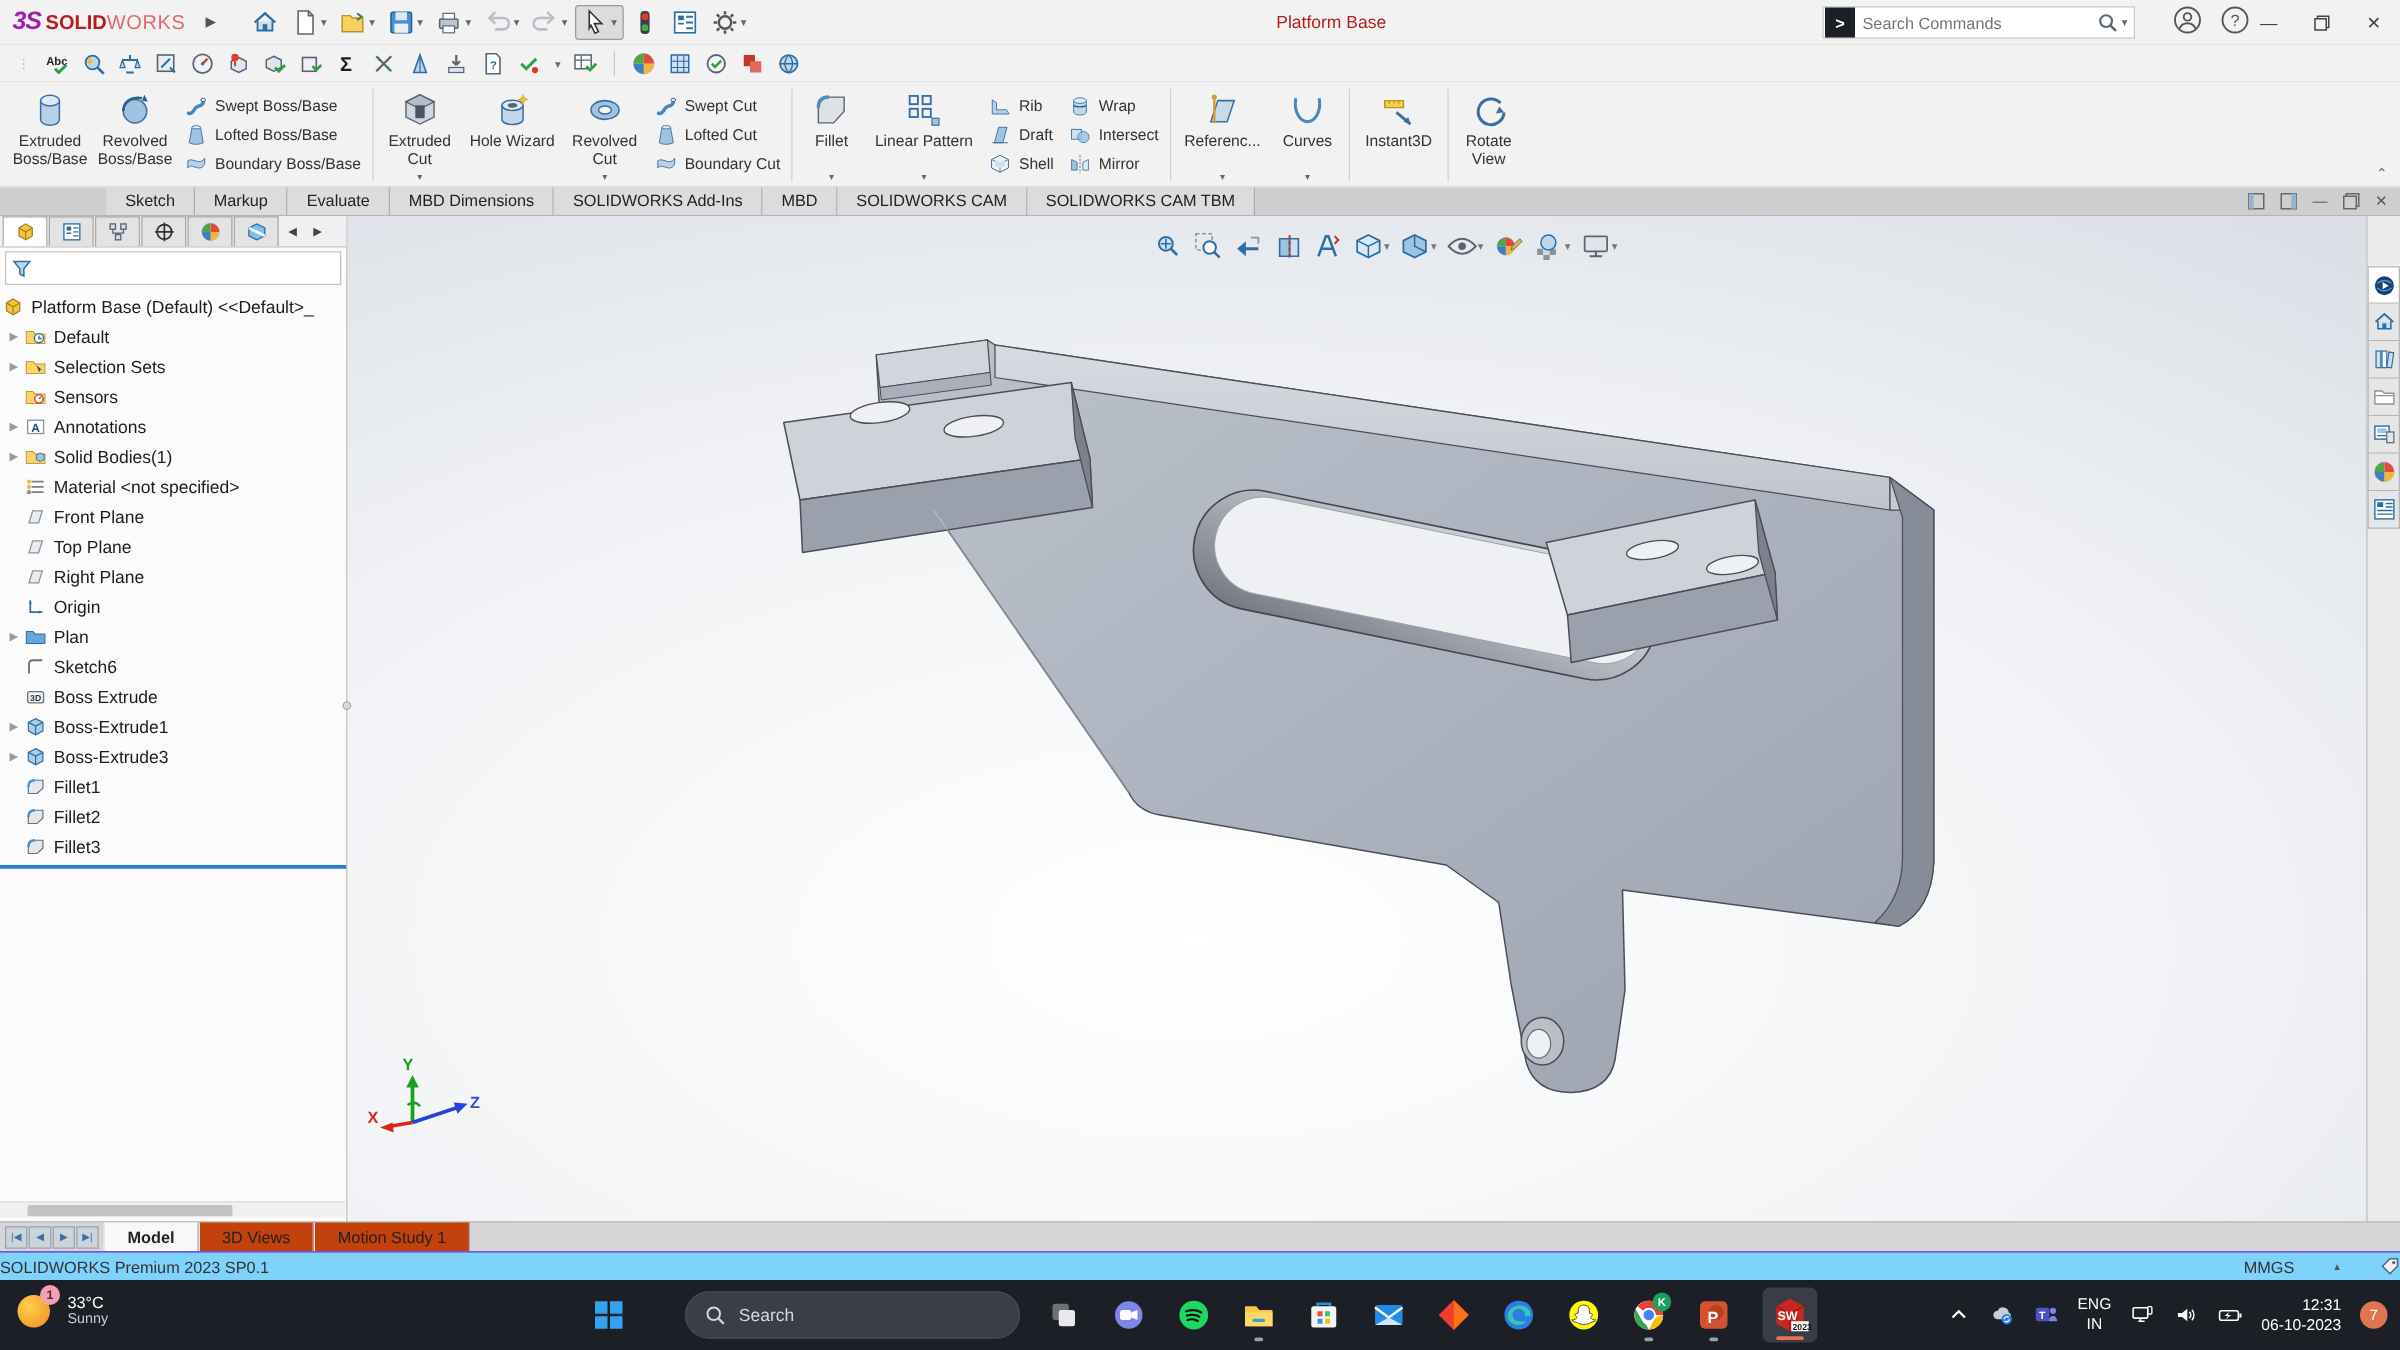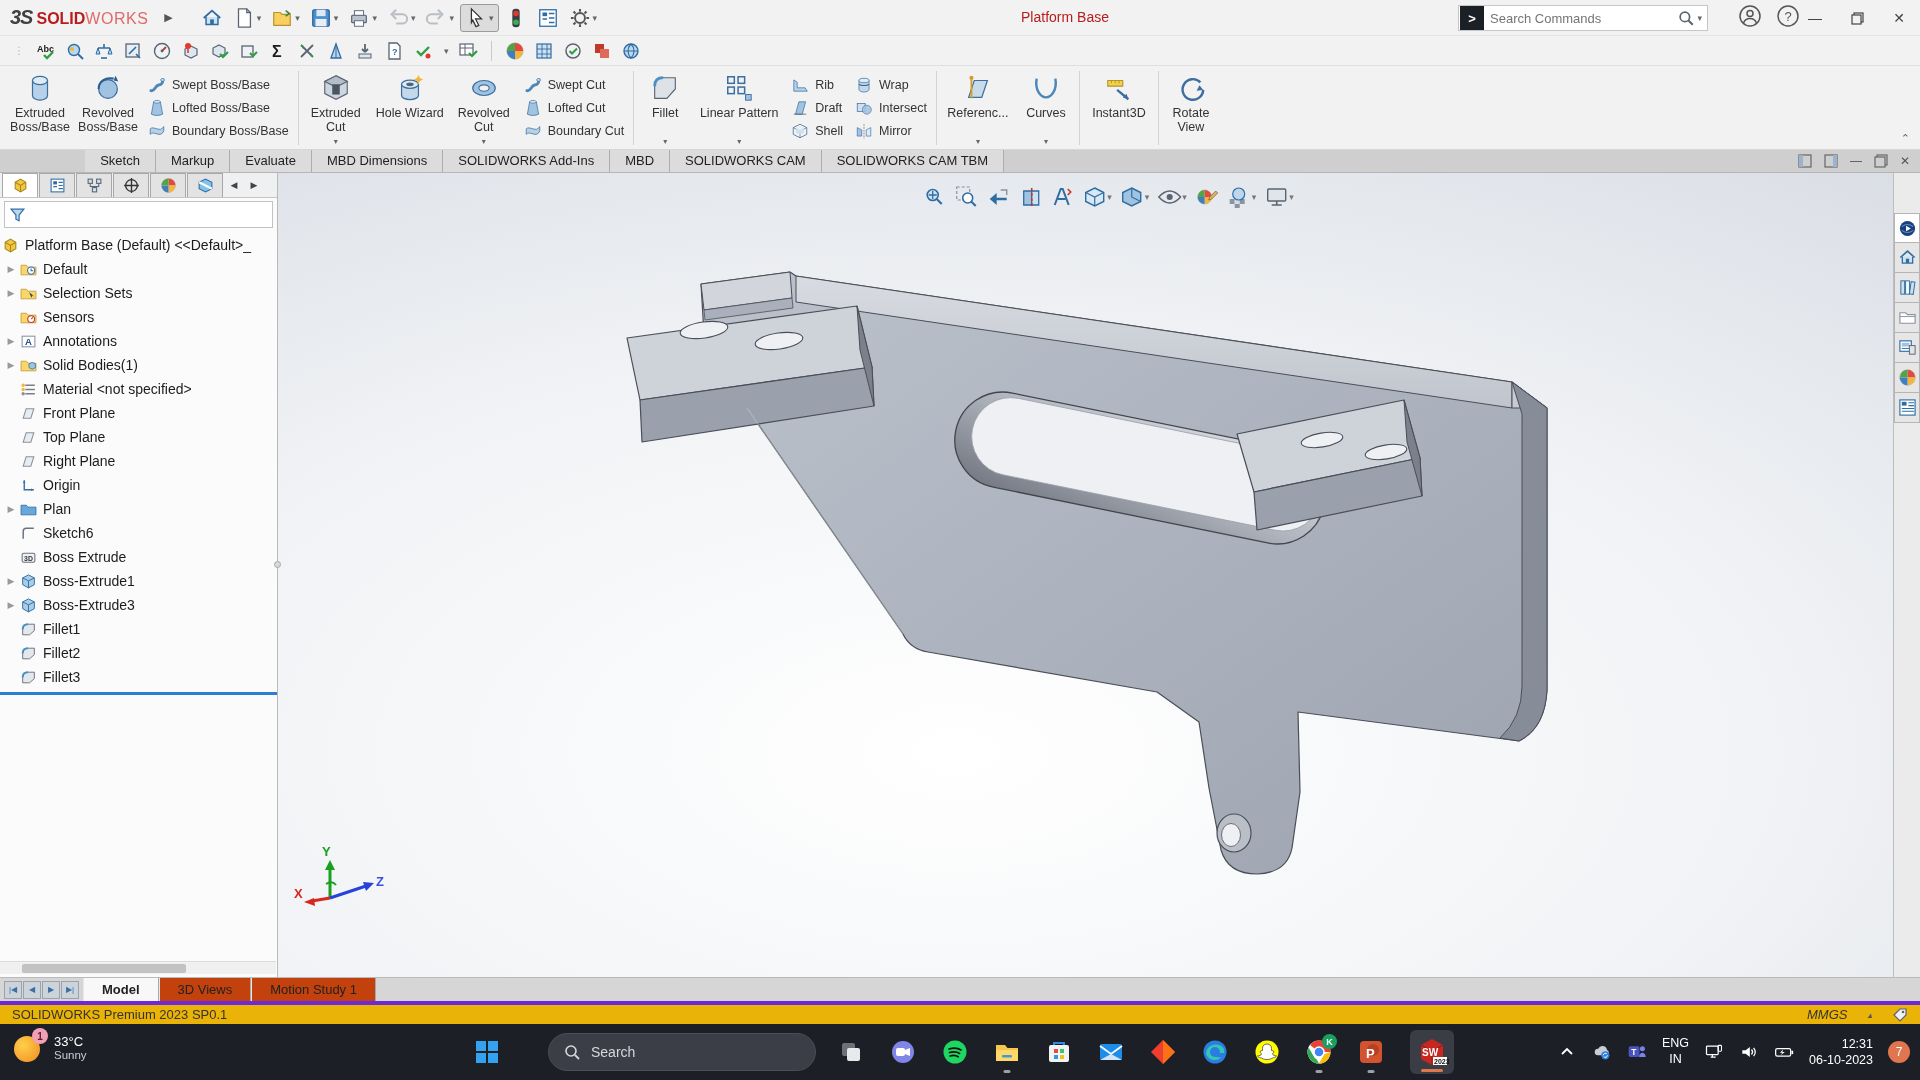--- a/index.html
+++ b/index.html
@@ -2,21 +2,21 @@
 <html><head>
 <meta charset="utf-8">
 <style>
   * { box-sizing: border-box; margin: 0; padding: 0; }
   html,body { width:1920px; height:1080px; overflow:hidden; font-family:"Liberation Sans",sans-serif; background:#fff; }
   .band { position:absolute; left:0; right:0; }
 
   
   .titlebar { top:0; height:36px; background:#f2f2f2; display:flex; align-items:center; border-bottom:1px solid #e3e3e3; }
   .logo { display:flex; align-items:baseline; padding:0 6px 0 10px; }
-  .logo .mark { color:#404040; font-weight:bold; font-style:italic; font-size:20px; letter-spacing:-1px; }
+  .logo .mark { color:#a21caf; font-weight:bold; font-style:italic; font-size:20px; letter-spacing:-1px; }
   .logo .solid { color:#b91c1c; font-weight:bold; font-size:16px; margin-left:4px; }
   .logo .works { color:#e06a6a; font-size:16px; letter-spacing:0.5px; }
   .menuArrow { color:#555; font-size:11px; padding:0 10px; }
   .qat { display:flex; align-items:center; gap:2px; margin-left:14px; }
   .qbtn { display:flex; align-items:center; height:28px; padding:0 4px; border-radius:3px; }
   .qbtn.pressed { background:#dcdcdc; border:1px solid #9a9a9a; }
   .qbtn svg { width:22px; height:22px; }
   .qcaret { font-size:9px; color:#666; margin-left:2px; }
   .wintitle { position:absolute; left:985px; width:160px; text-align:center; font-size:14px; color:#b91c1c; top:9px; }
   .searchbox { position:absolute; left:1458px; top:5px; width:250px; height:26px; background:#fff; border:1px solid #c6c6c6; display:flex; align-items:center; }
@@ -89,22 +89,22 @@
   .tpbtn svg { width:19px; height:19px; }
 
   
   .bottomtabs { top:977px; height:24px; background:#d6d6d6; border-top:1px solid #b9b9b9; display:flex; align-items:stretch; }
   .navbtns { display:flex; align-items:center; gap:1px; padding:0 4px; }
   .navbtn { width:18px; height:18px; background:#cdd3da; border:1px solid #9aa2ac; color:#3a6ea5; font-size:8px; display:flex; align-items:center; justify-content:center; }
   .btab { padding:4px 18px 0 18px; font-size:13px; color:#222; background:#c2410c; border-right:1px solid #a8a8a8; border-left:1px solid #e8e8e8; }
   .btab.active { background:#f8f8f8; font-weight:bold; }
 
   
-  .statusbar { top:1001px; height:23px; background:#eab308; border-top:4px solid #6d28d9; display:flex; align-items:center; font-size:13px; color:#333; padding:0 12px; }
-  .sbright { margin-left:auto; display:flex; align-items:center; gap:20px;font-style:italic; }
+  .statusbar { top:1001px; height:23px; background:#7dd3fc; border-top:1px solid #6d28d9; display:flex; align-items:center; font-size:13px; color:#333; padding:0 0; }
+  .sbright { margin-left:auto; display:flex; align-items:center; gap:32px; }
   .sbright .units { font-size:13px; }
   .sbright .caret { font-size:9px; color:#555; }
   .sbright svg { width:16px; height:16px; }
 
   
   .taskbar { top:1024px; height:56px; background:#1d1f27; color:#fff; }
   .weather { position:absolute; left:14px; top:8px; display:flex; align-items:center; gap:10px; }
   .sun { position:relative; width:30px; height:30px; }
   .sun .disc { position:absolute; left:0; bottom:0; width:26px; height:26px; border-radius:50%; background:radial-gradient(circle at 35% 35%, #ffcf4d, #f08c1e); }
   .sun .wbadge { position:absolute; right:-4px; top:-4px; width:16px; height:16px; border-radius:50%; background:#f2a0b5; color:#5b2430; font-size:10px; display:flex; align-items:center; justify-content:center; font-weight:bold; }

